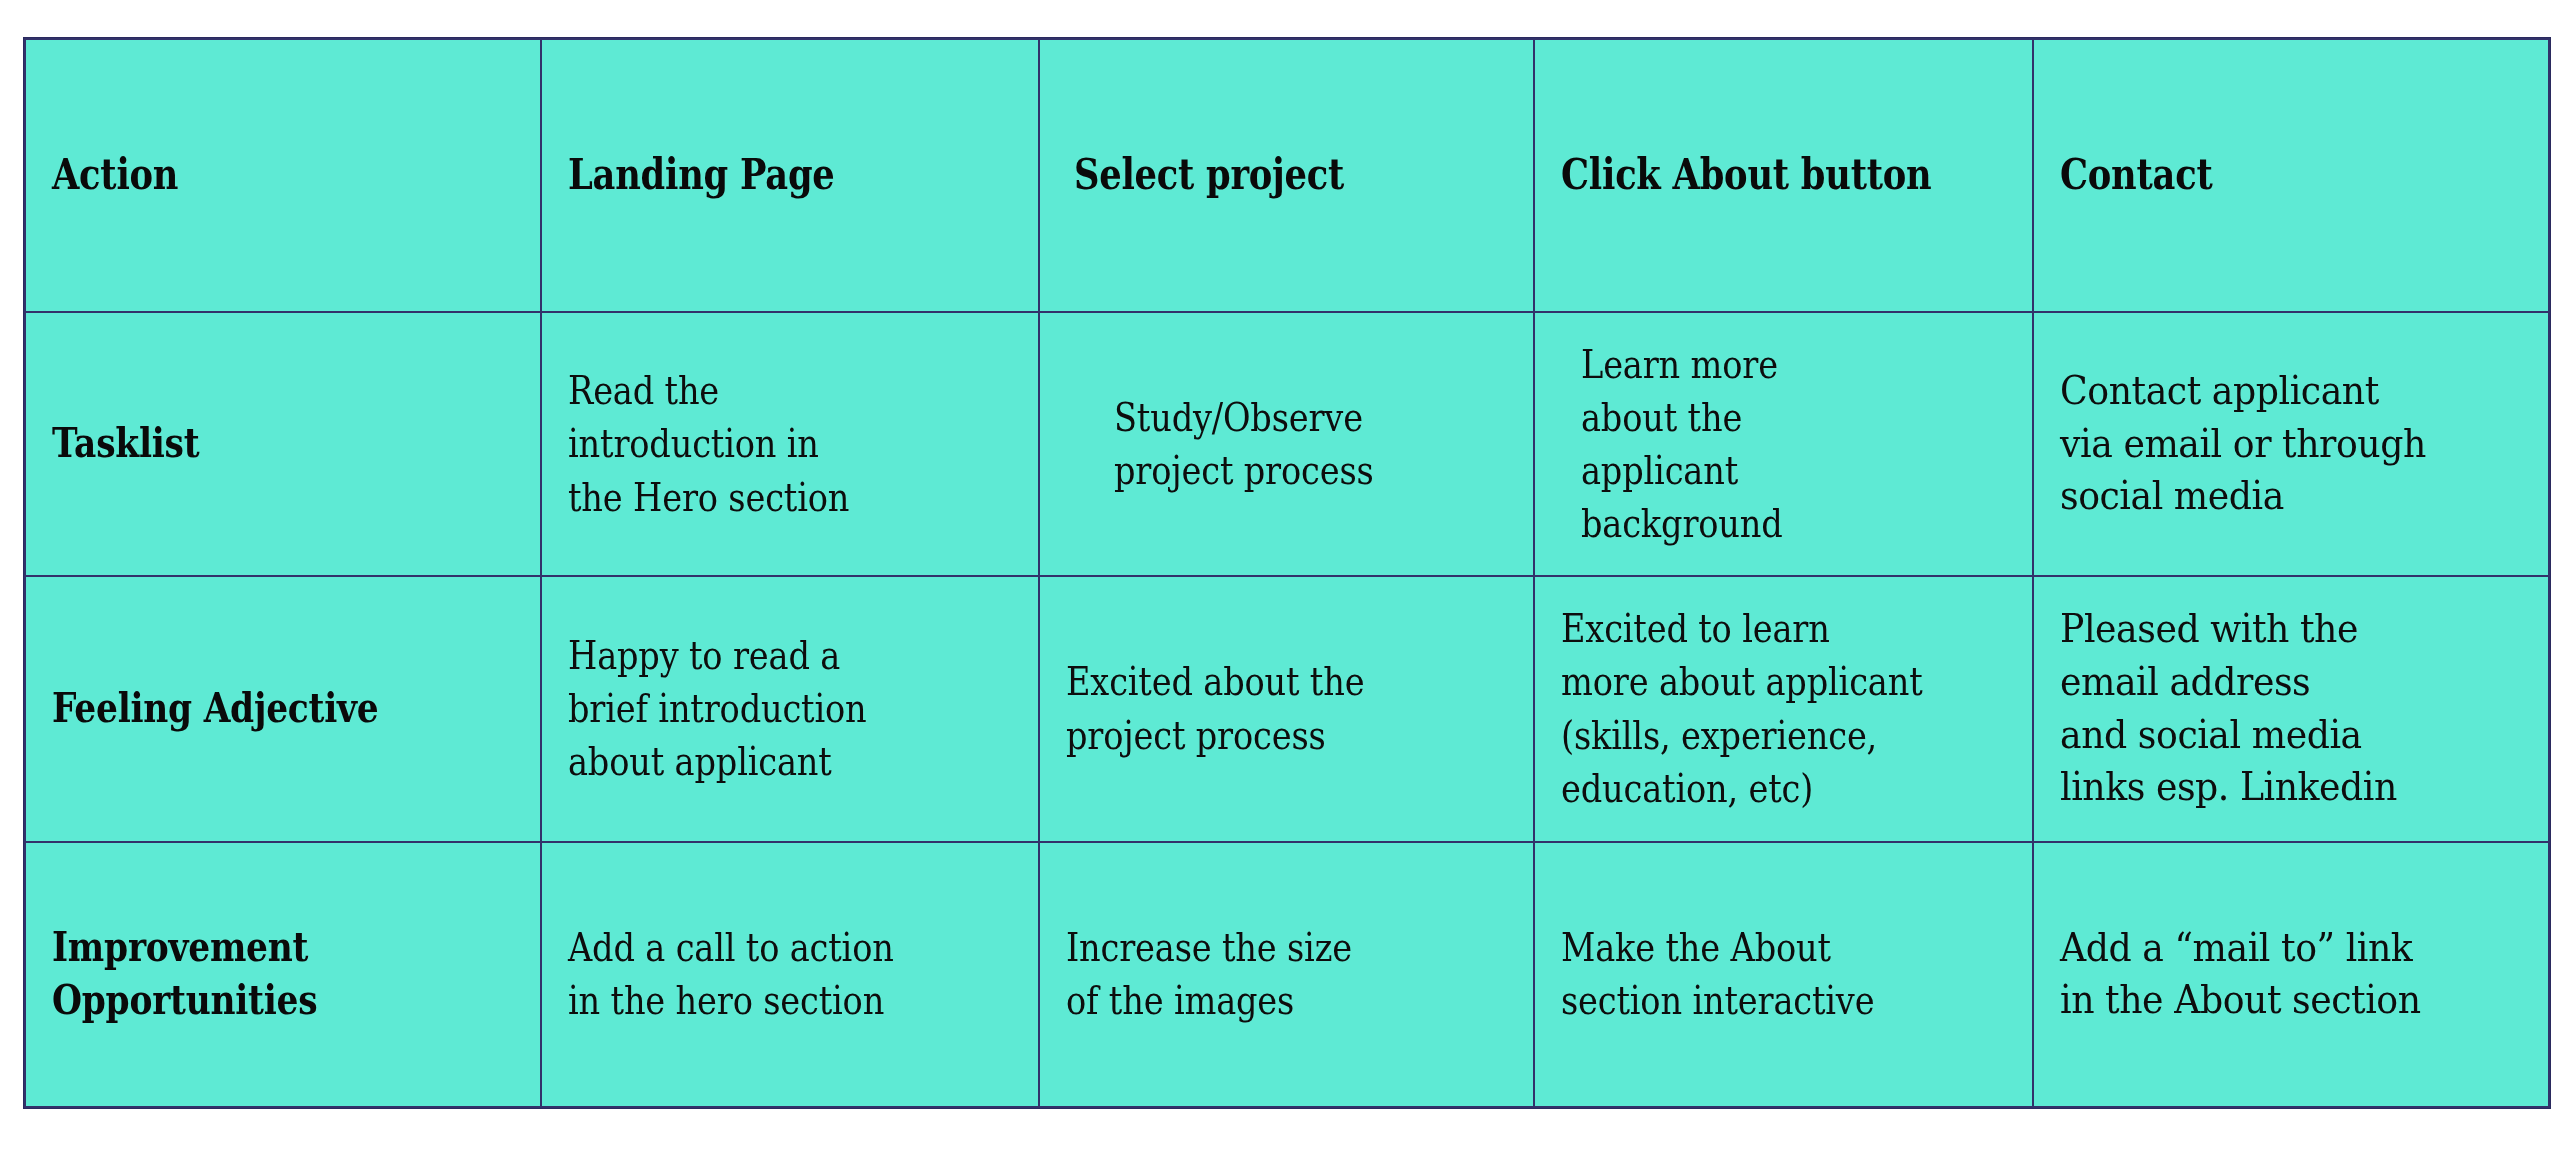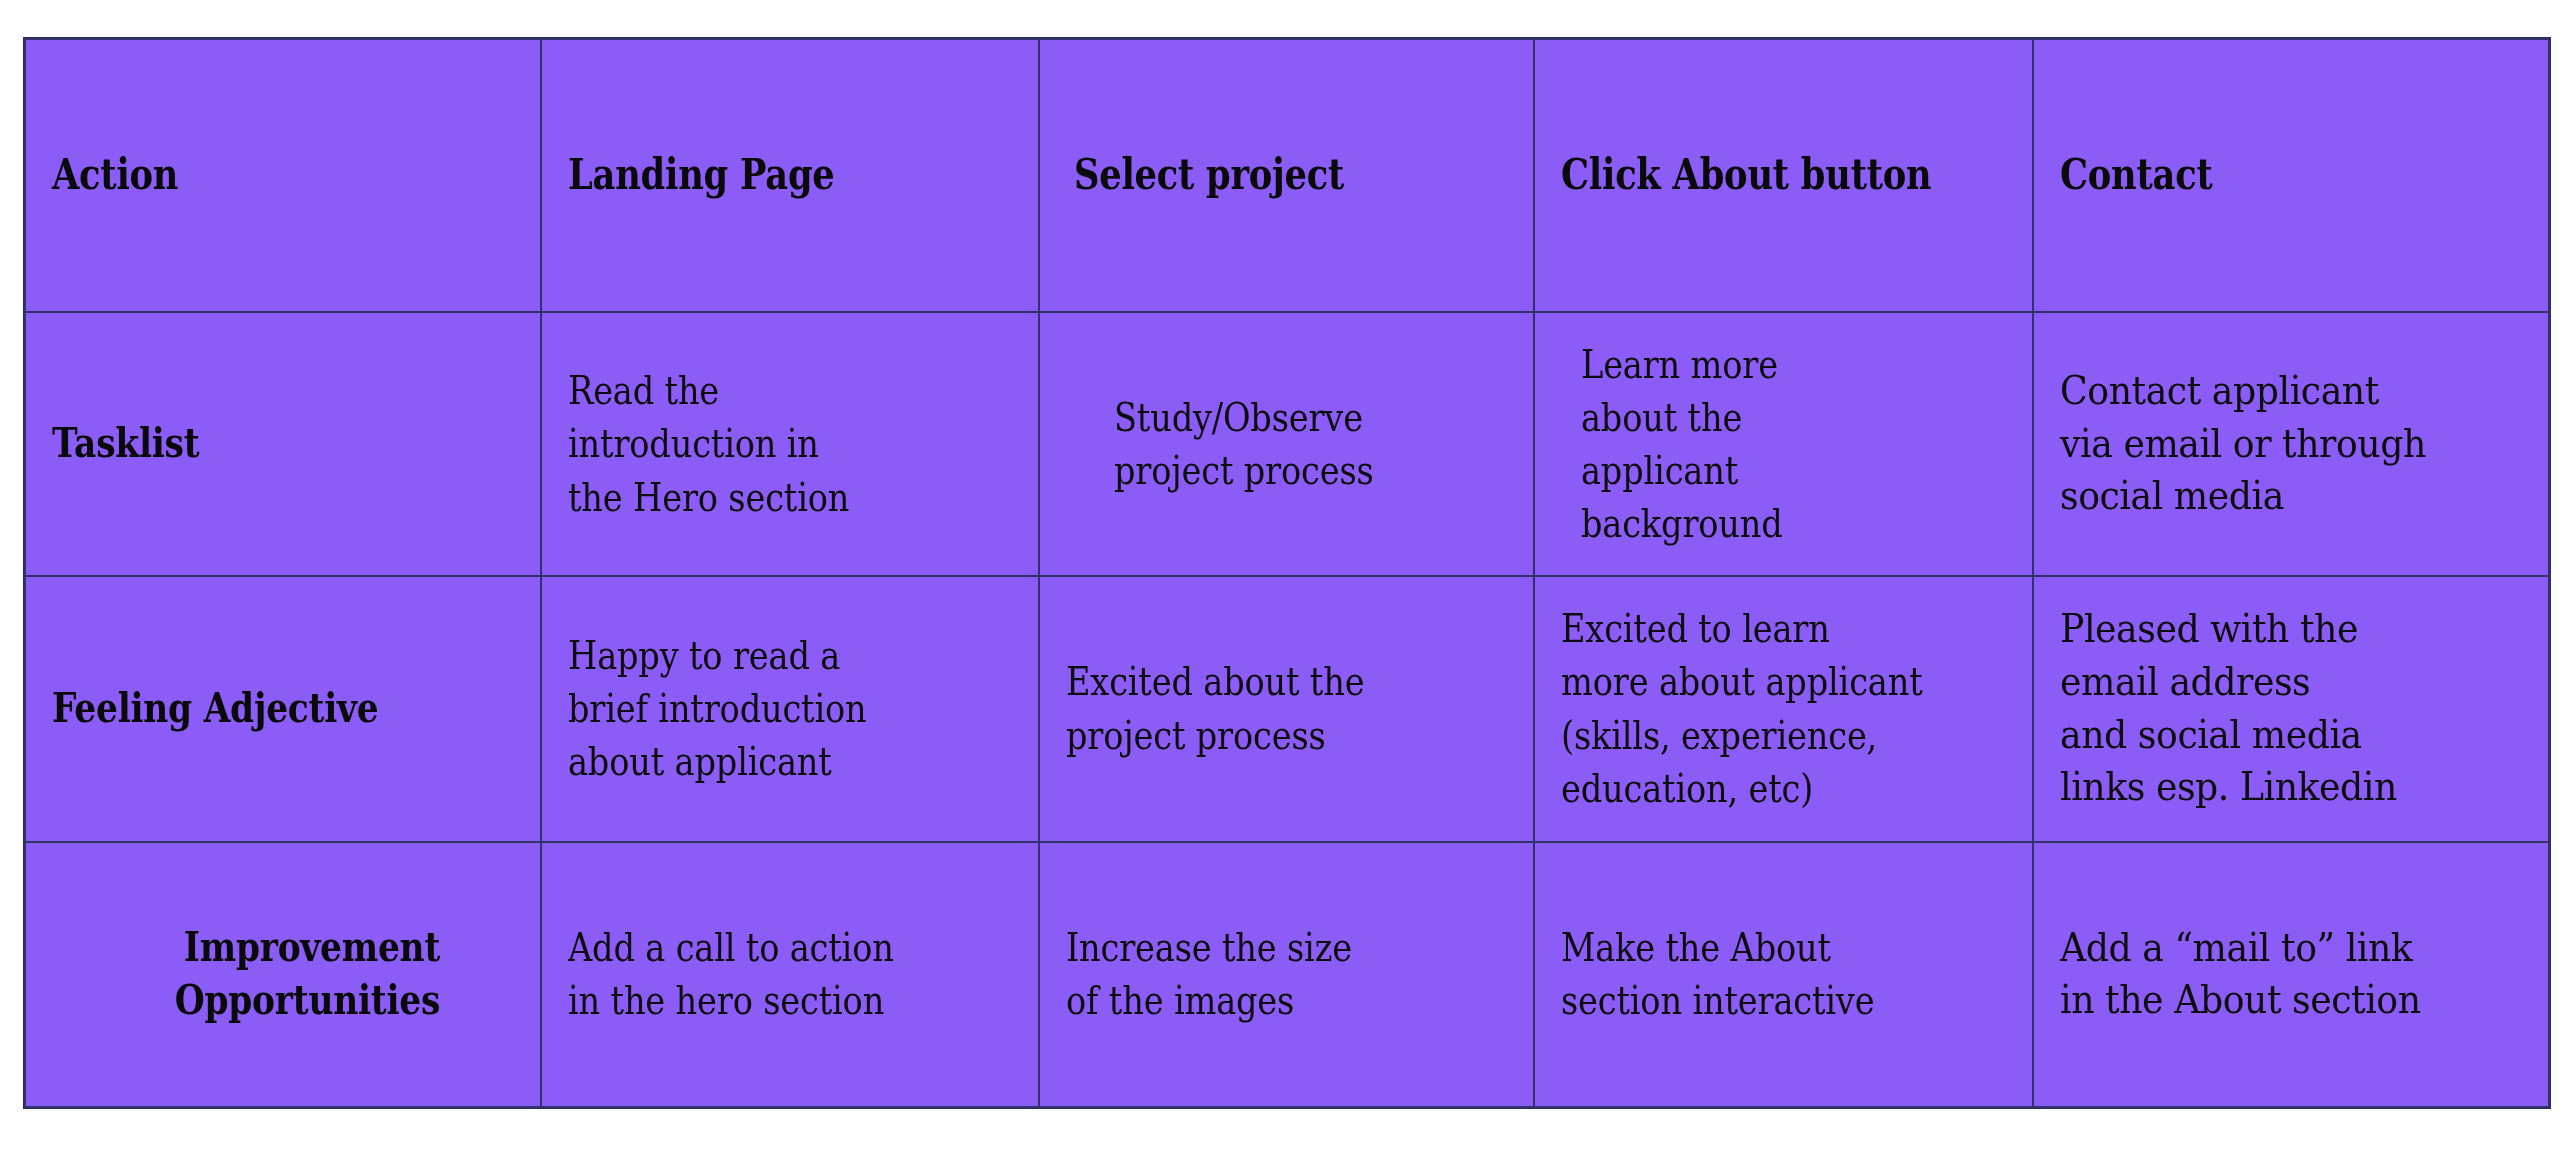--- a/index.html
+++ b/index.html
@@ -26,21 +26,21 @@
     width: 2524px;
     height: 1070px;
     border-collapse: collapse;
     table-layout: fixed;
   }
 
   table.journey td {
     border: 2px solid #c2410c;
     vertical-align: middle;
     padding: 0;
-    background: #8b5cf6;
+    background: #5eead4;
   }
 
   
   table.journey {
     outline: 1px solid #2a2a5e;
     outline-offset: 0px;
   }
 
   
   col.c0 { width: 516px; }
@@ -205,21 +205,21 @@
           <div class="cell-inner">
               <div class="body-text wide">Pleased with the
 email address
 and social media
 links esp. Linkedin</div>
             </div>
         </td>
       </tr>
 
       <tr class="r-impr">
-        <td style="border-color: rgb(50, 50, 106); text-align: right;">
+        <td style="border-color: rgb(50, 50, 106);">
           <div class="cell-inner">
               <div class="rowlabel-text">Improvement
 Opportunities</div>
             </div>
         </td>
         <td style="border-color: rgb(50, 50, 106); margin-top: 40px;">
           <div class="cell-inner">
               <div class="body-text">Add a call to action
 in the hero section</div>
             </div>

